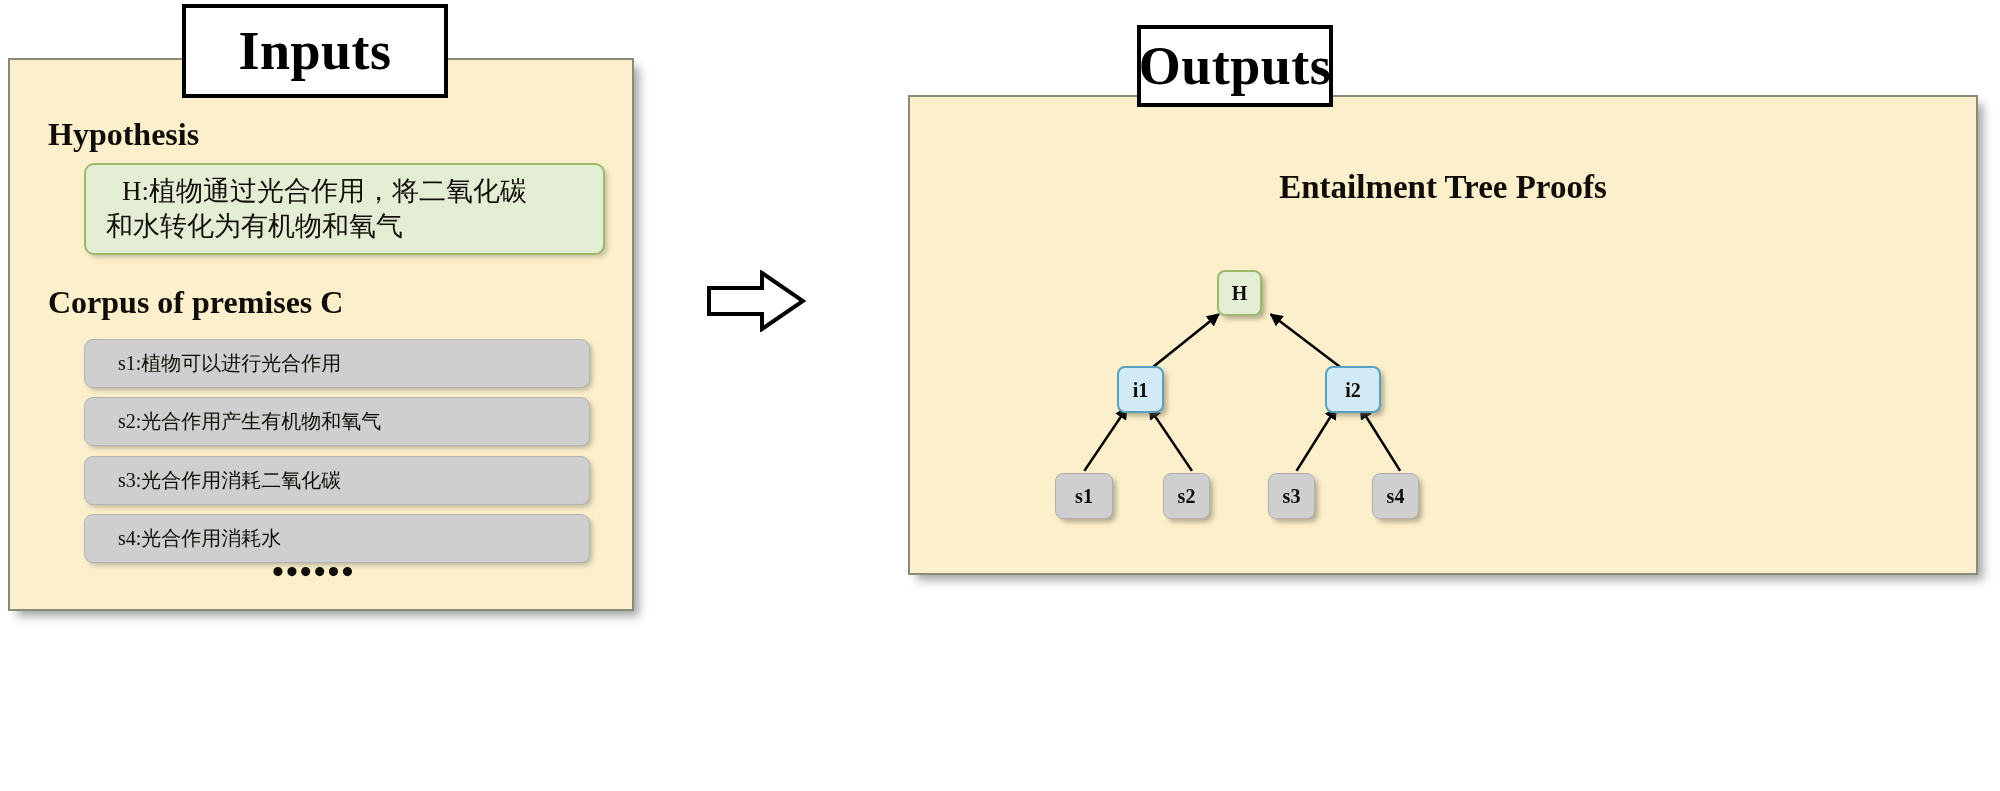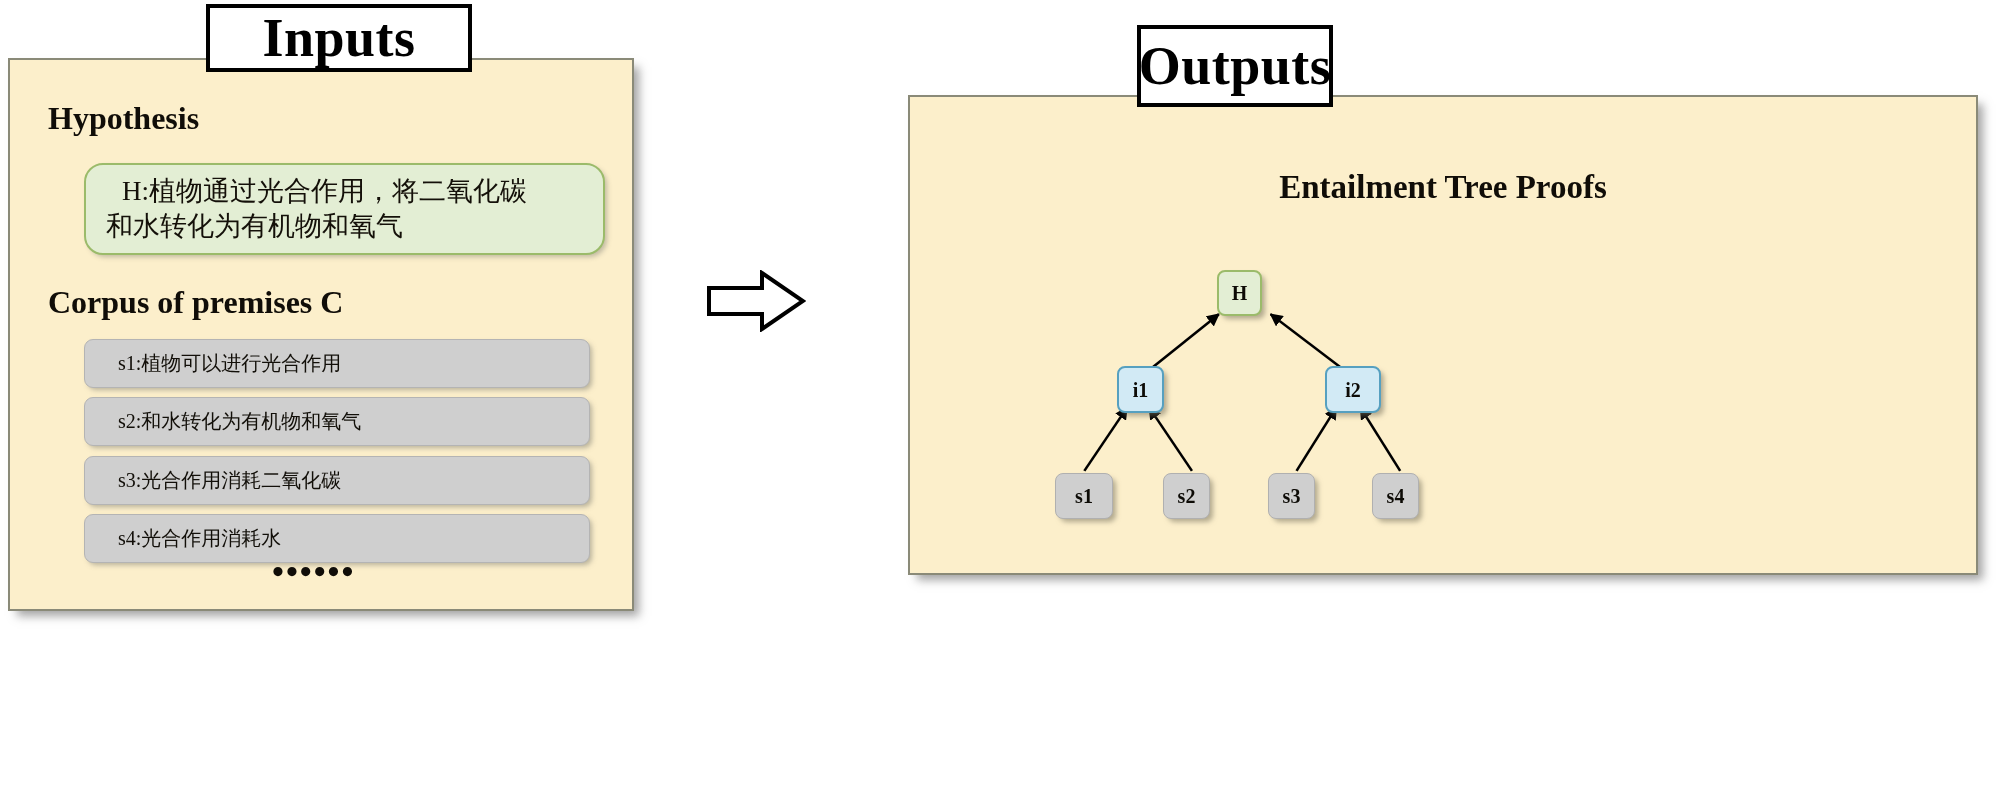--- a/index.html
+++ b/index.html
@@ -60,21 +60,21 @@
   }
 
   .hyp-box {
     position: absolute;
     left: 74px;
     top: 103px;
     width: 521px;
     min-height: 83px;
     background: #e3eed4;
     border: 2px solid #9bbb6a;
-    border-radius: 19px;
+    border-radius: 10px;
     box-shadow: 3px 3px 5px -1px rgba(120,120,110,0.45);
     box-sizing: border-box;
     padding: 9px 14px 10px 20px;
   }
   .hyp-text {
     font-size: 27px;
     line-height: 1.28;
     color: #141009;
     white-space: pre-line;
     text-indent: 16px;
@@ -170,46 +170,46 @@
   }
   .node-hyp  { background: #e3eed4; border: 2px solid #9bbb6a; }
   .node-int  { background: #d2eaf5; border: 2px solid #56a0c0; }
   .node-leaf { background: #cfcfcf; border: 1px solid #b0b0b0; }
 </style>
 </head>
 <body>
 
 <div class="panel" id="inputs-panel">
 
-  <div class="section-heading" style="left:38px; top:40px;">Hypothesis</div>
+  <div class="section-heading" style="left:38px; top:56px;">Hypothesis</div>
 
   <div class="hyp-box">
     <div class="hyp-text">H:植物通过光合作用，将二氧化碳
 和水转化为有机物和氧气</div>
   </div>
 
   <div class="section-heading" style="left:38px; top:224px;">Corpus of premises C</div>
 
   <div class="premise-box" style="top:279px;">
     <span class="premise-text">s1:植物可以进行光合作用</span>
   </div>
   <div class="premise-box" style="top:337px;">
-    <span class="premise-text">s2:和水转化为有机物和氧气</span>
+    <span class="premise-text">s2:光合作用产生有机物和氧气</span>
   </div>
   <div class="premise-box" style="top:396px;">
     <span class="premise-text">s3:光合作用消耗二氧化碳</span>
   </div>
   <div class="premise-box" style="top:454px;">
     <span class="premise-text">s4:光合作用消耗水</span>
   </div>
 
   <div class="ellipsis">••••••</div>
 </div>
 
-<div class="caption-box" id="inputs-caption" style="left:182px; top:4px; width:266px; height:68px;margin-left:24px;">
+<div class="caption-box" id="inputs-caption" style="left:182px; top:4px; width:266px; height:94px;">
   <span class="caption-text">Inputs</span>
 </div>
 
 <svg id="flow-arrow" viewBox="0 0 100 62">
   <polygon points="3,18 56,18 56,3 97,31 56,59 56,44 3,44" fill="#ffffff" stroke="#000000" stroke-width="4" stroke-linejoin="miter"></polygon>
 </svg>
 
 <div class="panel" id="outputs-panel">
 
   <div id="outputs-heading">Entailment Tree Proofs</div>

